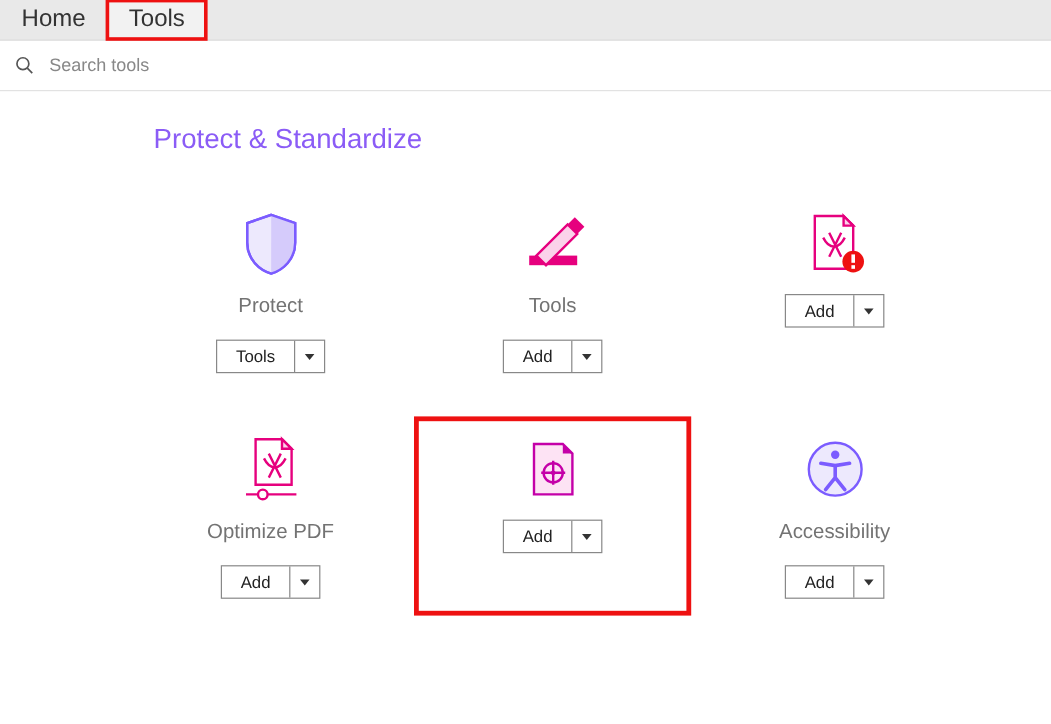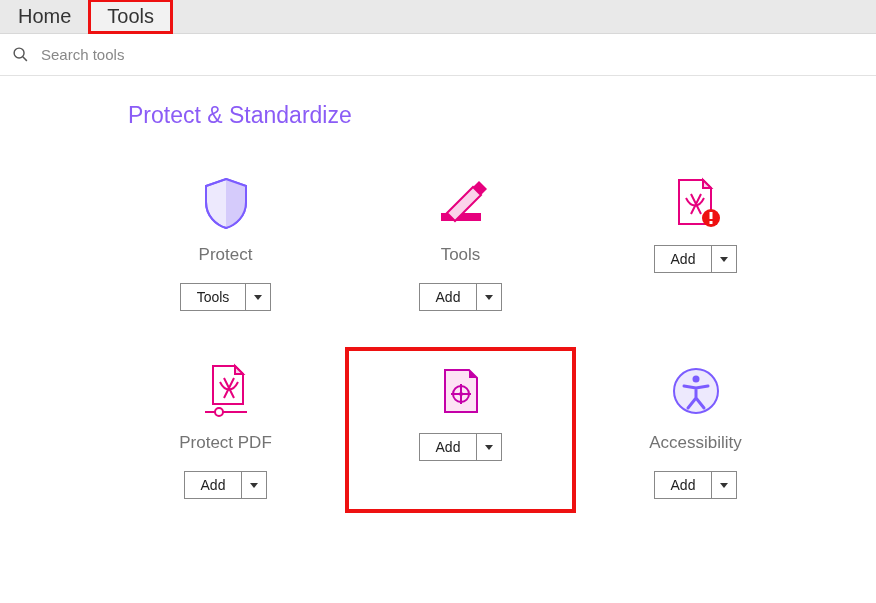--- a/index.html
+++ b/index.html
@@ -206,21 +206,21 @@
       <div class="tool-icon">
         <svg width="54" height="58" viewBox="0 0 54 58">
           <path d="M14 4 H36 L44 12 V42 H14 Z" fill="#fff" stroke="#e6007e" stroke-width="2"></path>
           <path d="M36 4 L44 12 H36 Z" fill="#fbd2ea" stroke="#e6007e" stroke-width="2"></path>
           <path d="M21 20 C26 30 34 30 39 20" fill="none" stroke="#e6007e" stroke-width="2"></path>
           <path d="M25 16 L35 36 M35 16 L25 36" stroke="#e6007e" stroke-width="2"></path>
           <line x1="6" y1="50" x2="48" y2="50" stroke="#e6007e" stroke-width="2"></line>
           <circle cx="20" cy="50" r="4" fill="#fff" stroke="#e6007e" stroke-width="2"></circle>
         </svg>
       </div>
-      <div class="tool-label">Protect PDF</div>
+      <div class="tool-label">Optimize PDF</div>
       <div class="split-btn">
         <div class="main">Add</div>
         <div class="caret">
             <div class="caret-tri"></div>
           </div>
       </div>
     </div>
 
     <div class="tool highlight">
       <div class="tool-icon">

